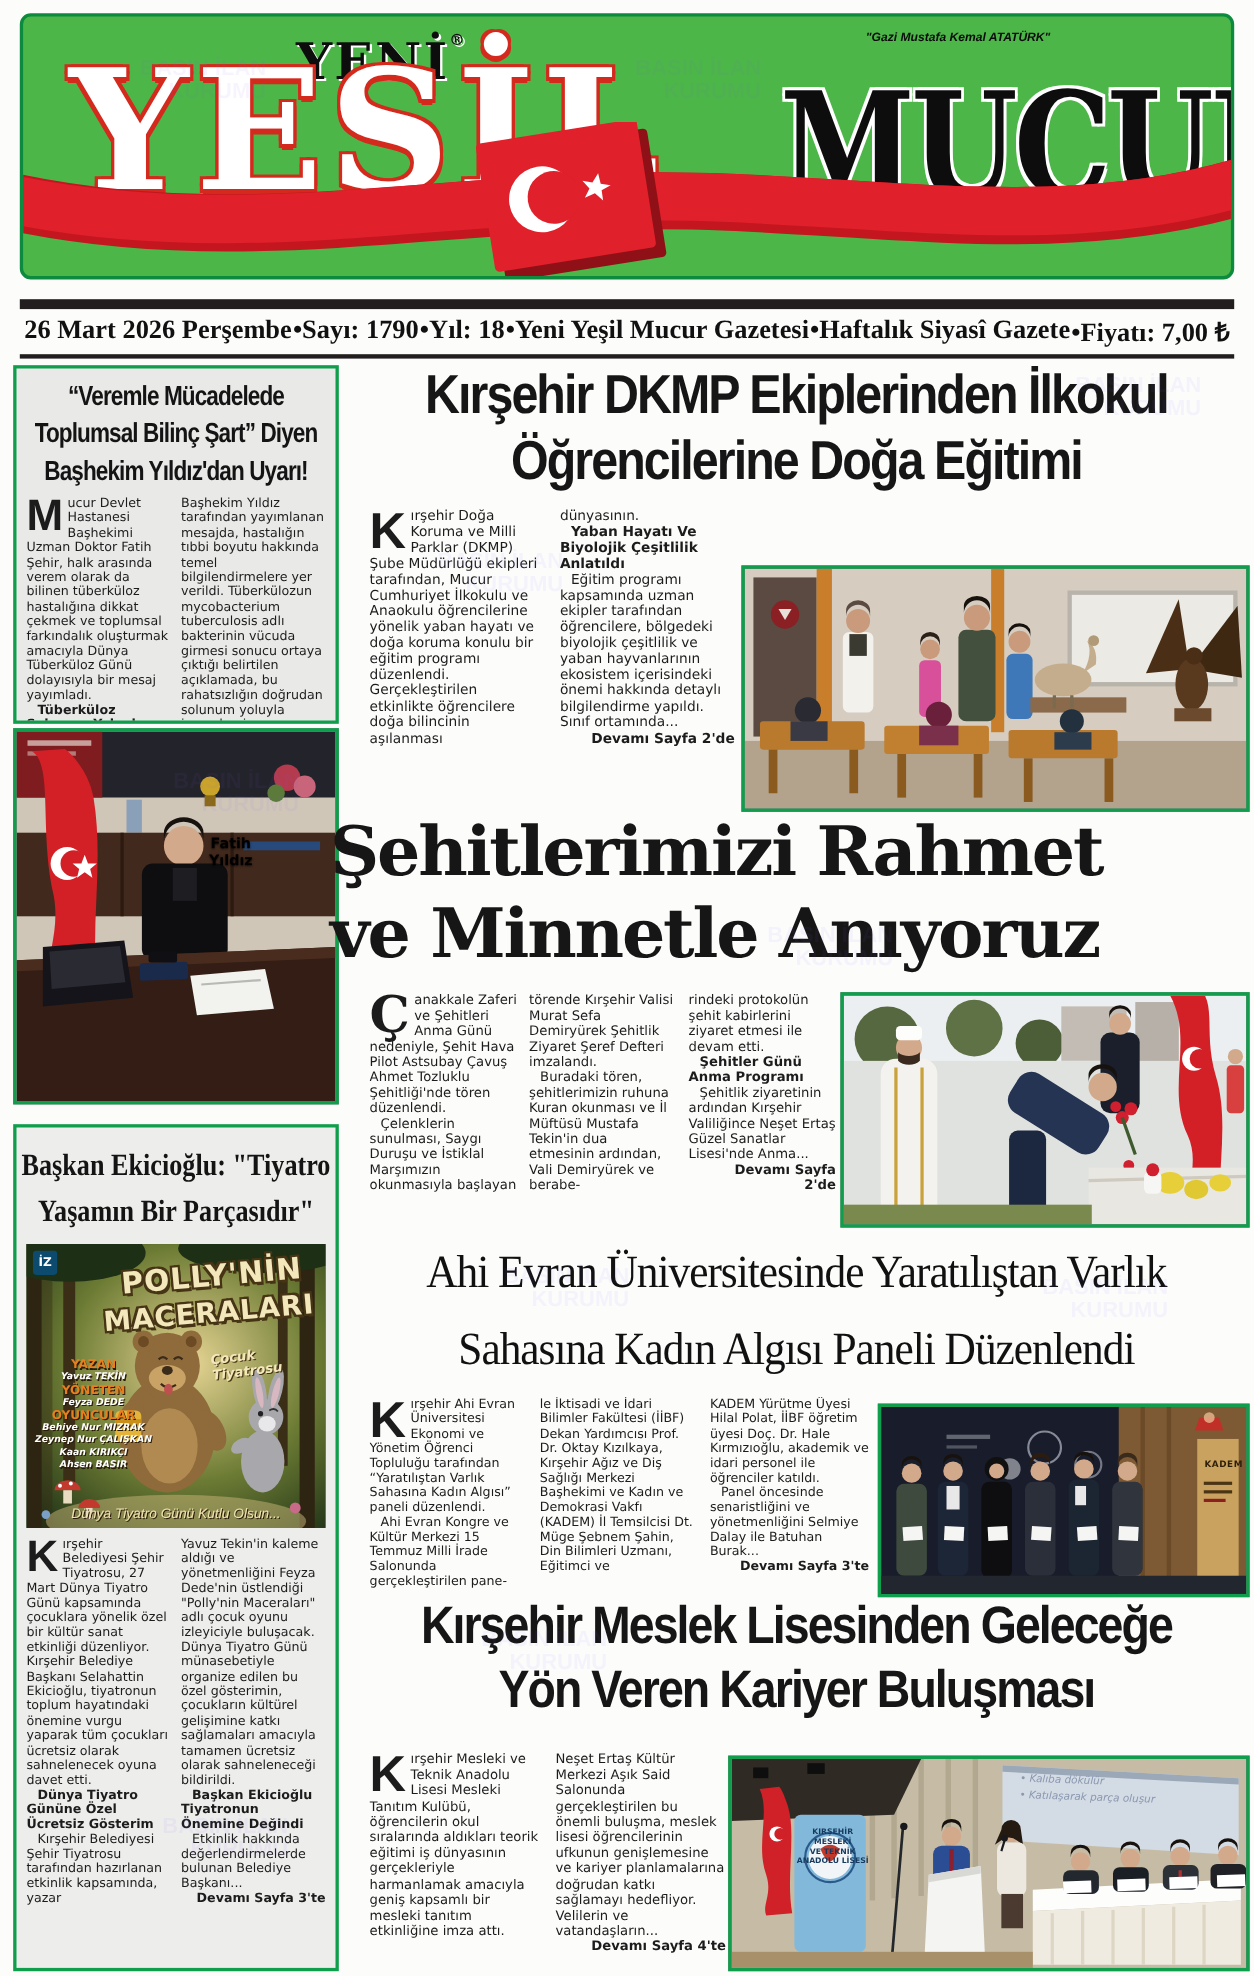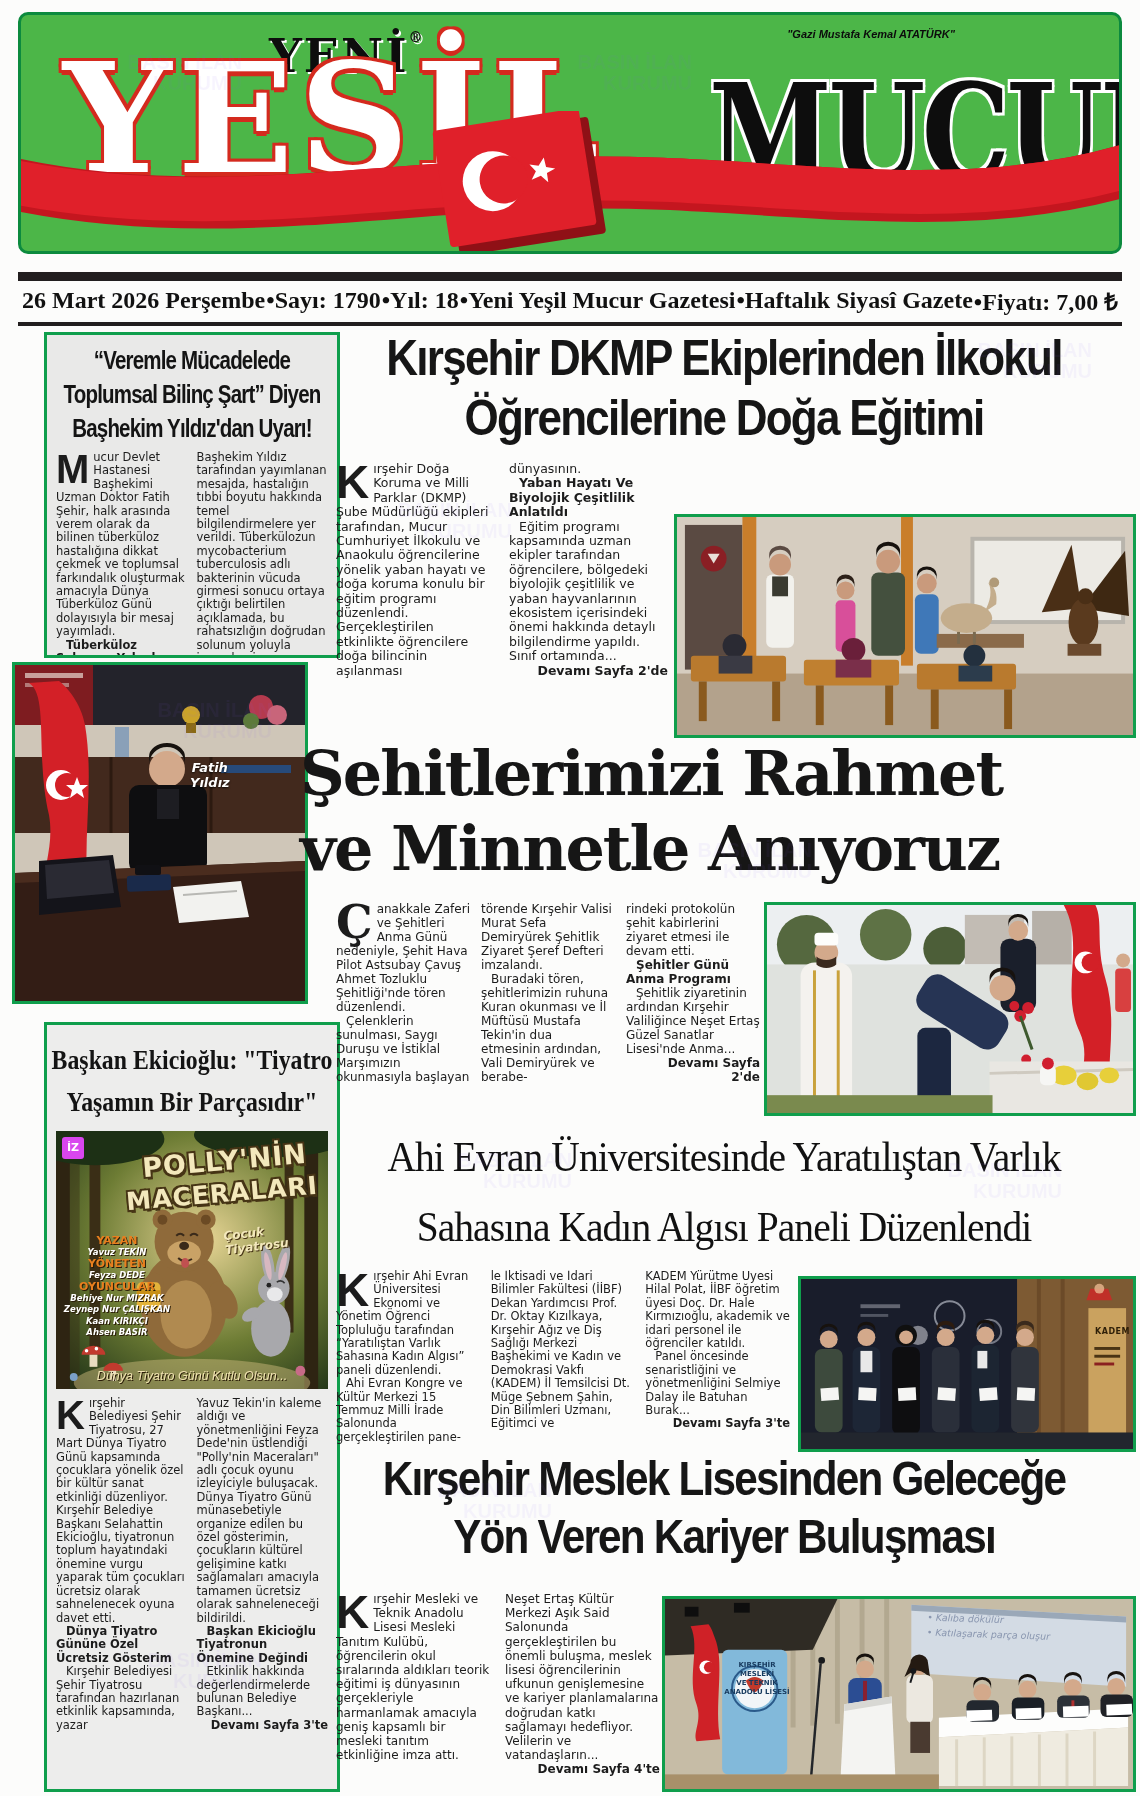--- a/index.html
+++ b/index.html
@@ -51,21 +51,21 @@
   .bar-thick { left:18px; top:272px; width:1104px; height:9px; background:#221e1f; }
   .bar-thin  { left:18px; top:322px; width:1104px; height:4px; background:#221e1f; }
   .dateline {
     left:22px; top:283px; width:1096px; height:34px;
     display:flex; justify-content:space-between; align-items:center;
     font-family:"Liberation Serif",serif; font-weight:bold; font-size:24px; color:#111;
     white-space:nowrap;
   }
 
   
-  .pbox { border:3px solid #0f9e4c; background:#e9e9e8;margin-left:32px; }
+  .pbox { border:3px solid #0f9e4c; background:#e9e9e8; }
   .photo { border:3px solid #0f9e4c; background:#777; overflow:hidden; }
   .photo svg { display:block; width:100%; height:100%; }
   .cols { display:flex; }
   .col  { flex:1 1 0; text-align:left; }
   .bt p { margin:0; }
   .bt p + p { text-indent:10px; }
   .sub { font-weight:bold; }
   .more { font-weight:bold; text-align:right; }
   .dropcap {
     float:left; font-family:"Liberation Sans",sans-serif; font-weight:900;
@@ -79,34 +79,34 @@
     margin:8px -18px 6px; width:326px;
     font-family:"Liberation Sans",sans-serif; font-weight:900; font-size:25px; line-height:34px;
     text-align:center; letter-spacing:-1px; color:#141414;
     transform:scaleX(.82); transform-origin:center top;
   }
   .box1 .cols, .box2 .cols { padding:0 9px; gap:9px; font-size:11.5px; line-height:13.4px; }
   .box1 .dropcap, .box2 .dropcap { font-size:40px; line-height:32px; }
 
   .photo1 { left:12px; top:662px; width:296px; height:342px; }
   .photo1-caption {
-    position:absolute; left:175px; top:95px; color:#ffffff; font-weight:bold;
-    font-size:13px; text-align:center; text-shadow:0 1px 2px rgba(0,0,0,.8);font-style:italic;
+    position:absolute; left:175px; top:95px; color:#000000; font-weight:bold;
+    font-size:13px; text-align:center; text-shadow:0 1px 2px rgba(0,0,0,.8);
   }
 
   .box2 { left:12px; top:1022px; width:296px; height:770px; overflow:hidden; background:#ededec; }
   .box2 .hl {
     margin:14px -22px 8px; width:334px;
     font-family:"Liberation Serif",serif; font-weight:bold; font-size:28px; line-height:42px;
     text-align:center; color:#141414; transform:scaleX(.85); transform-origin:center top;
   }
   .poster { position:relative; margin:2px 9px 8px; height:258px; background:#2c421c; overflow:hidden; }
   .poster svg { position:absolute; inset:0; width:100%; height:100%; }
   .po-logo {
-    position:absolute; left:6px; top:6px; width:22px; height:22px; background:#d946ef;
+    position:absolute; left:6px; top:6px; width:22px; height:22px; background:#0c4a6e;
     color:#fff; font-weight:900; font-size:11px; line-height:22px; text-align:center; border-radius:3px;
   }
   .po-t1, .po-t2 {
     position:absolute; font-family:"DejaVu Sans",sans-serif; font-weight:900;
     color:#f3e8bc; text-shadow:-2px -2px 0 #463415, 2px -2px 0 #463415, -2px 2px 0 #463415, 2px 3px 0 #463415;
   }
   .po-t1 { left:86px; top:14px; font-size:27px; transform:rotate(-5deg); letter-spacing:1px; }
   .po-t2 { left:70px; top:48px; font-size:25px; transform:rotate(-5deg); letter-spacing:1px; }
   .po-sub {
     position:absolute; left:168px; top:92px; font-size:12px; font-weight:bold; font-style:italic;

